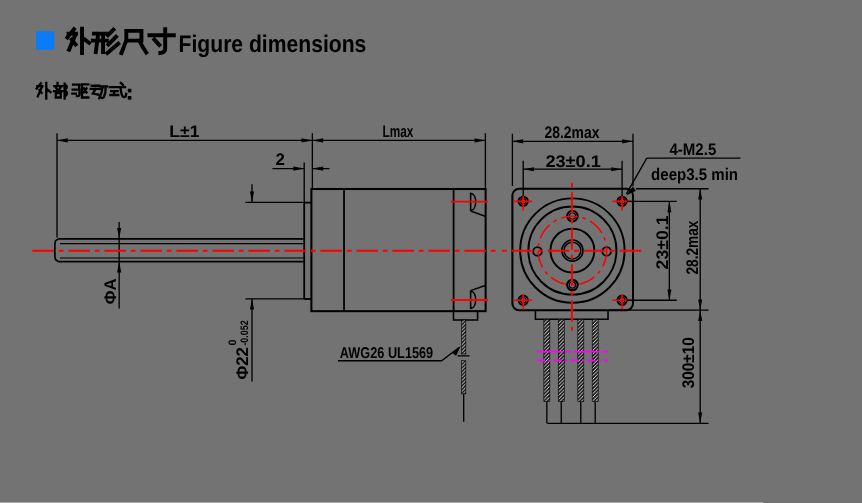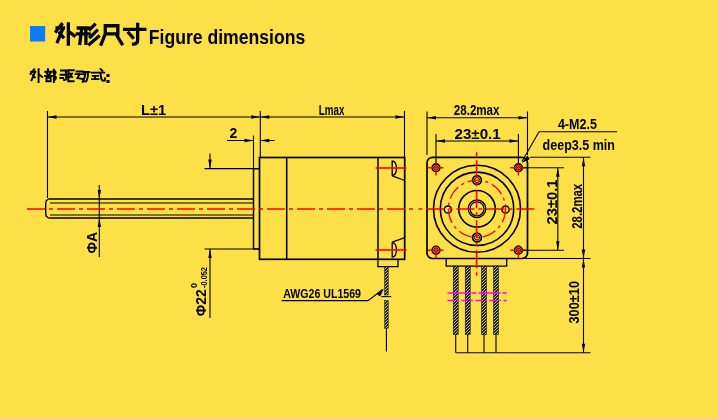--- a/index.html
+++ b/index.html
@@ -1,16 +1,16 @@
 <!DOCTYPE html>
 <html><head>
 <meta charset="utf-8">
 <style>
 html,body{margin:0;padding:0;background:#fff;}
-#page{position:relative;width:718px;height:419px;background:#fde047;overflow:hidden;}
+#page{position:relative;width:718px;height:419px;background:#737373;overflow:hidden;}
 svg{position:absolute;top:0;left:0;}
 text{font-family:"Liberation Sans",sans-serif;font-weight:bold;fill:#000;}
 </style>
 </head>
 <body>
 <div id="page">
 <svg width="718" height="419" viewBox="0 0 718 419">
 <defs>
 <pattern id="wirep" width="3" height="3" patternUnits="userSpaceOnUse">
 <rect width="3" height="3" fill="#222"></rect>

